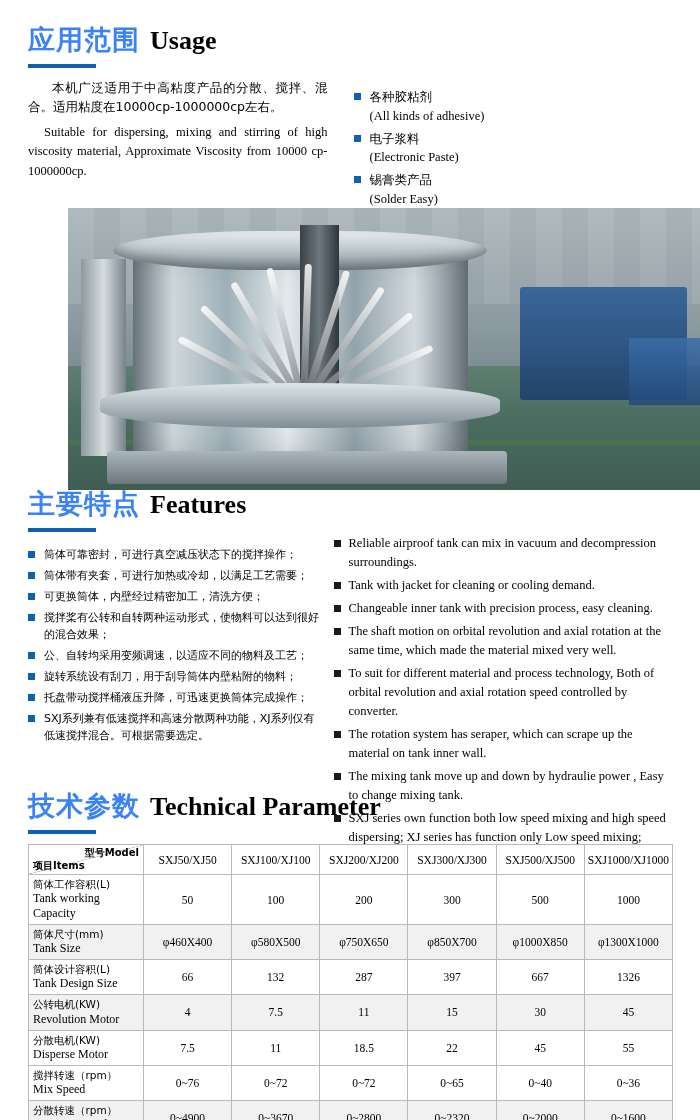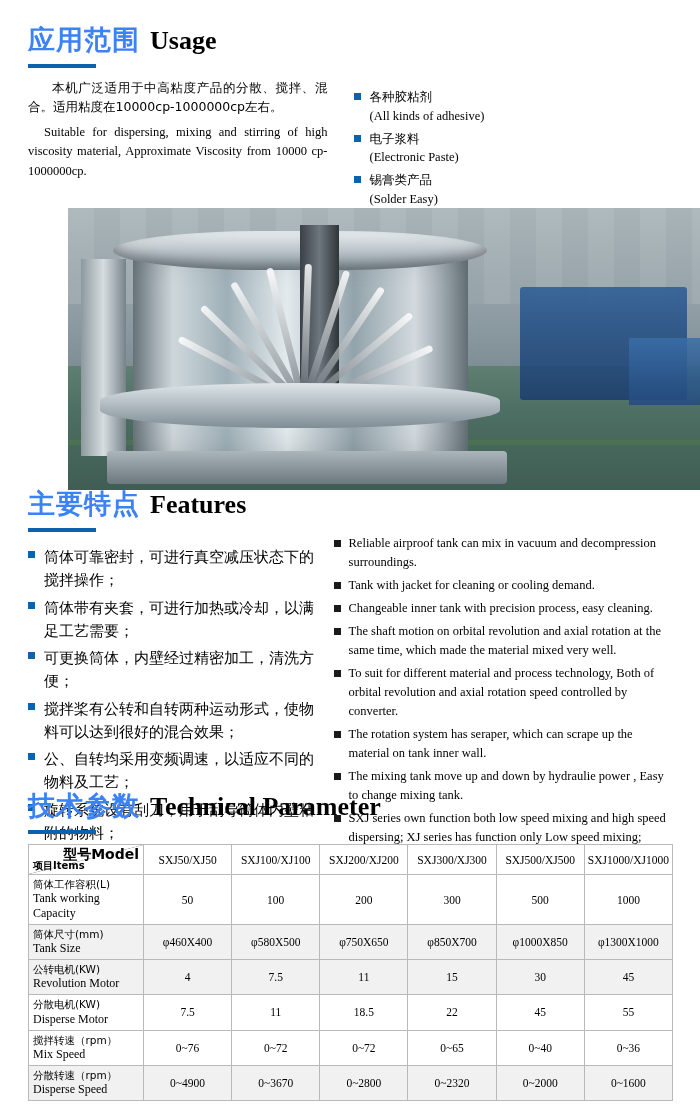--- a/index.html
+++ b/index.html
@@ -187,21 +187,21 @@
     position: absolute;
     left: 28px; top: 486px;
     width: 645px;
   }
   .feat-body { display: flex; gap: 14px; }
   .feat-left { width: 292px; padding-top: 14px; }
   .feat-right { width: 340px; padding-top: 2px; }
   .feat-item { display: flex; align-items: flex-start; margin-bottom: 4px; }
   .feat-item .txt-cn {
     font-family: "DejaVu Sans", sans-serif;
-    font-size: 15px; line-height: 1.55;
+    font-size: 11px; line-height: 1.55;
   }
   .feat-item .txt-en {
     font-family: "Liberation Serif", serif;
     font-size: 12.5px; line-height: 1.52;
   }
   .sq-dark {
     width: 7px; height: 7px; background: #1a1a1a;
     margin-top: 6px; margin-right: 8px; flex: 0 0 auto;
   }
 
@@ -252,21 +252,21 @@
     background: #fff;
   }
   .diag {
     position: absolute; inset: 0;
     background:
       linear-gradient(to bottom right,
         transparent calc(50% - 0.6px), #b9b9b9 50%, transparent calc(50% + 0.6px));
   }
   .mh-top {
     position: absolute; right: 4px; top: 1px;
-    font-family: "DejaVu Sans", sans-serif; font-size: 14px;
+    font-family: "DejaVu Sans", sans-serif; font-size: 10px;
   }
   .mh-bot {
     position: absolute; left: 4px; bottom: 1px;
     font-family: "DejaVu Sans", sans-serif; font-size: 10px;
   }
   th.col-head {
     font-family: "Liberation Serif", serif;
     font-size: 11.5px;
     font-weight: normal;
   }
@@ -471,20 +471,32 @@
             <span class="cn">筒体尺寸(mm)</span>
             <span class="en">Tank Size</span>
           </td>
           <td>φ460X400</td>
           <td>φ580X500</td>
           <td>φ750X650</td>
           <td>φ850X700</td>
           <td>φ1000X850</td>
           <td>φ1300X1000</td>
         </tr>
+        <tr>
+          <td class="rowhead">
+            <span class="cn">筒体设计容积(L)</span>
+            <span class="en">Tank Design Size</span>
+          </td>
+          <td>66</td>
+          <td>132</td>
+          <td>287</td>
+          <td>397</td>
+          <td>667</td>
+          <td>1326</td>
+        </tr>
         <tr class="alt">
           <td class="rowhead">
             <span class="cn">公转电机(KW)</span>
             <span class="en">Revolution Motor</span>
           </td>
           <td>4</td>
           <td>7.5</td>
           <td>11</td>
           <td>15</td>
           <td>30</td>

